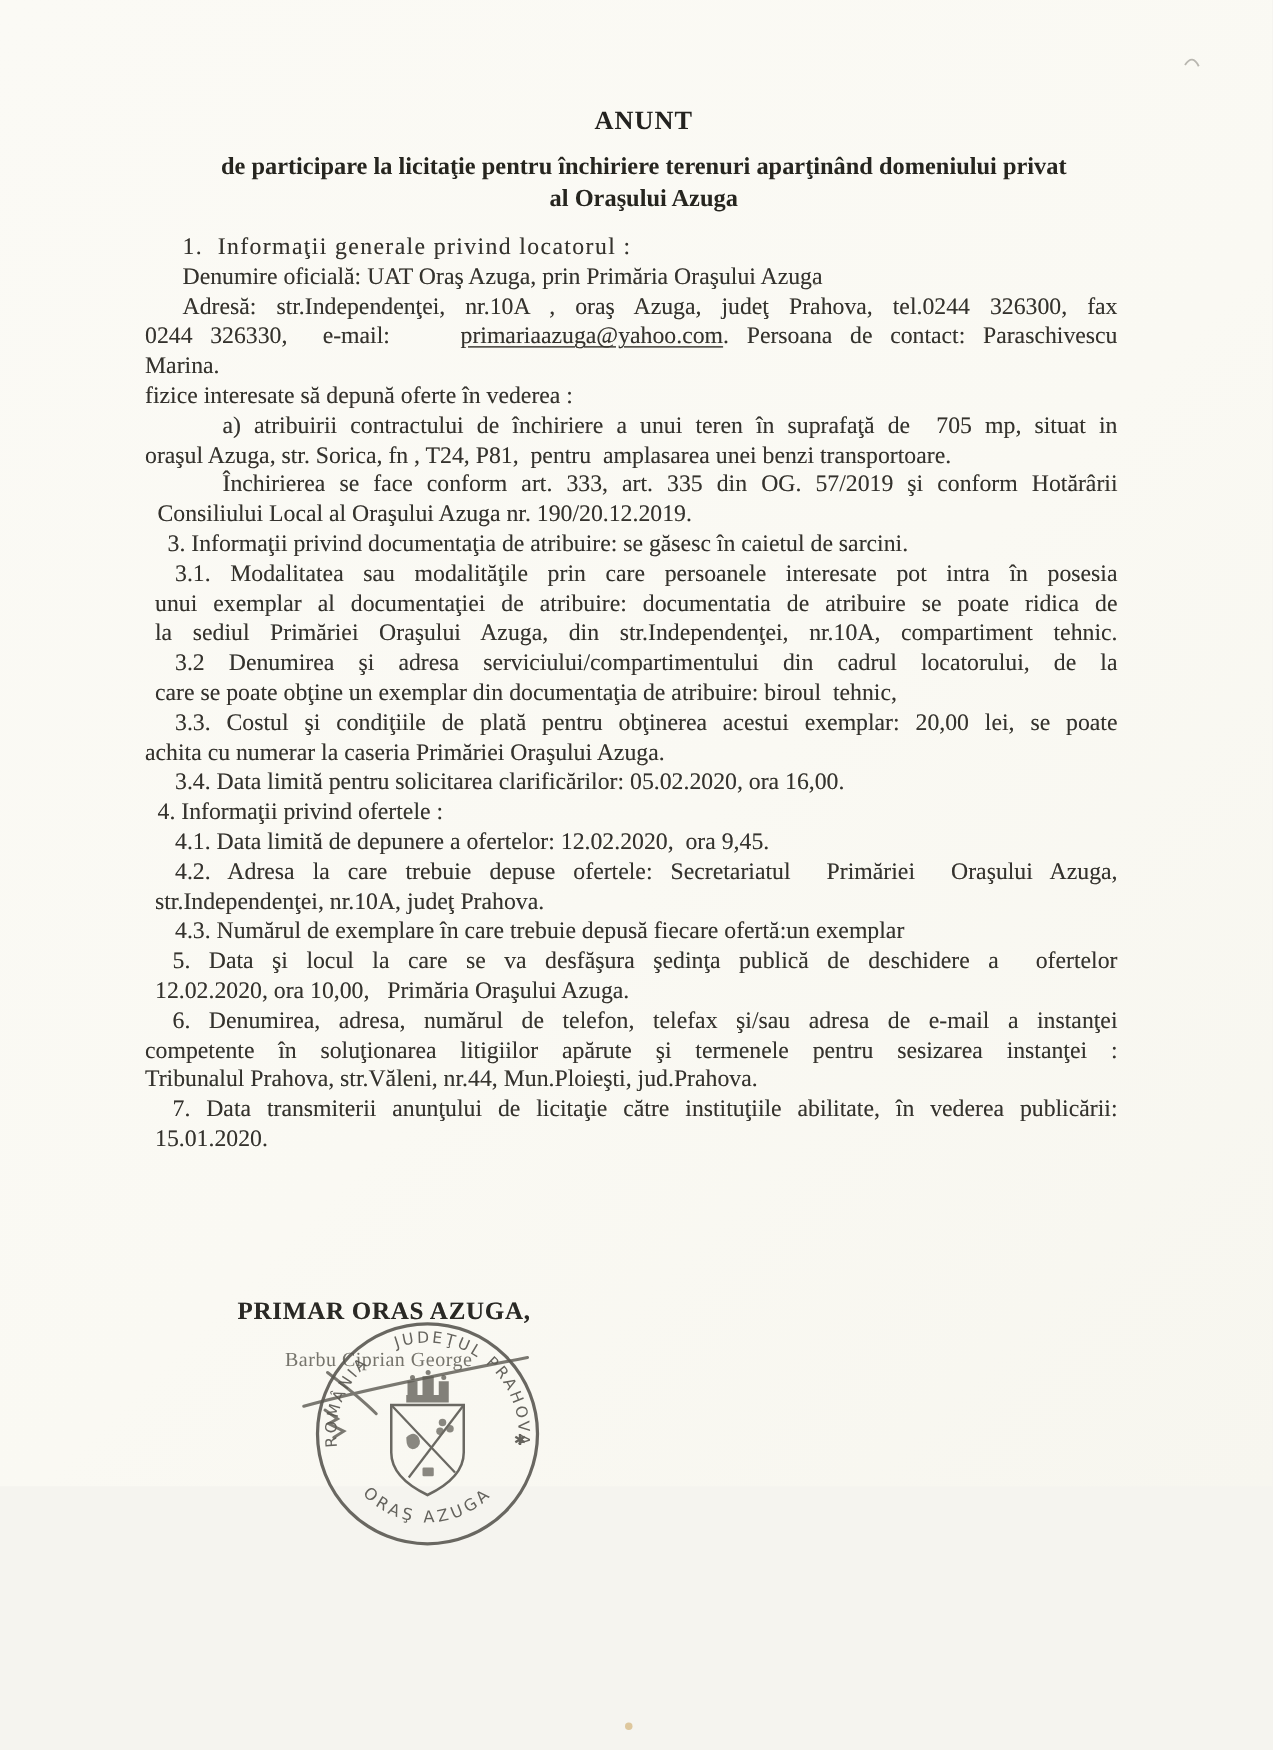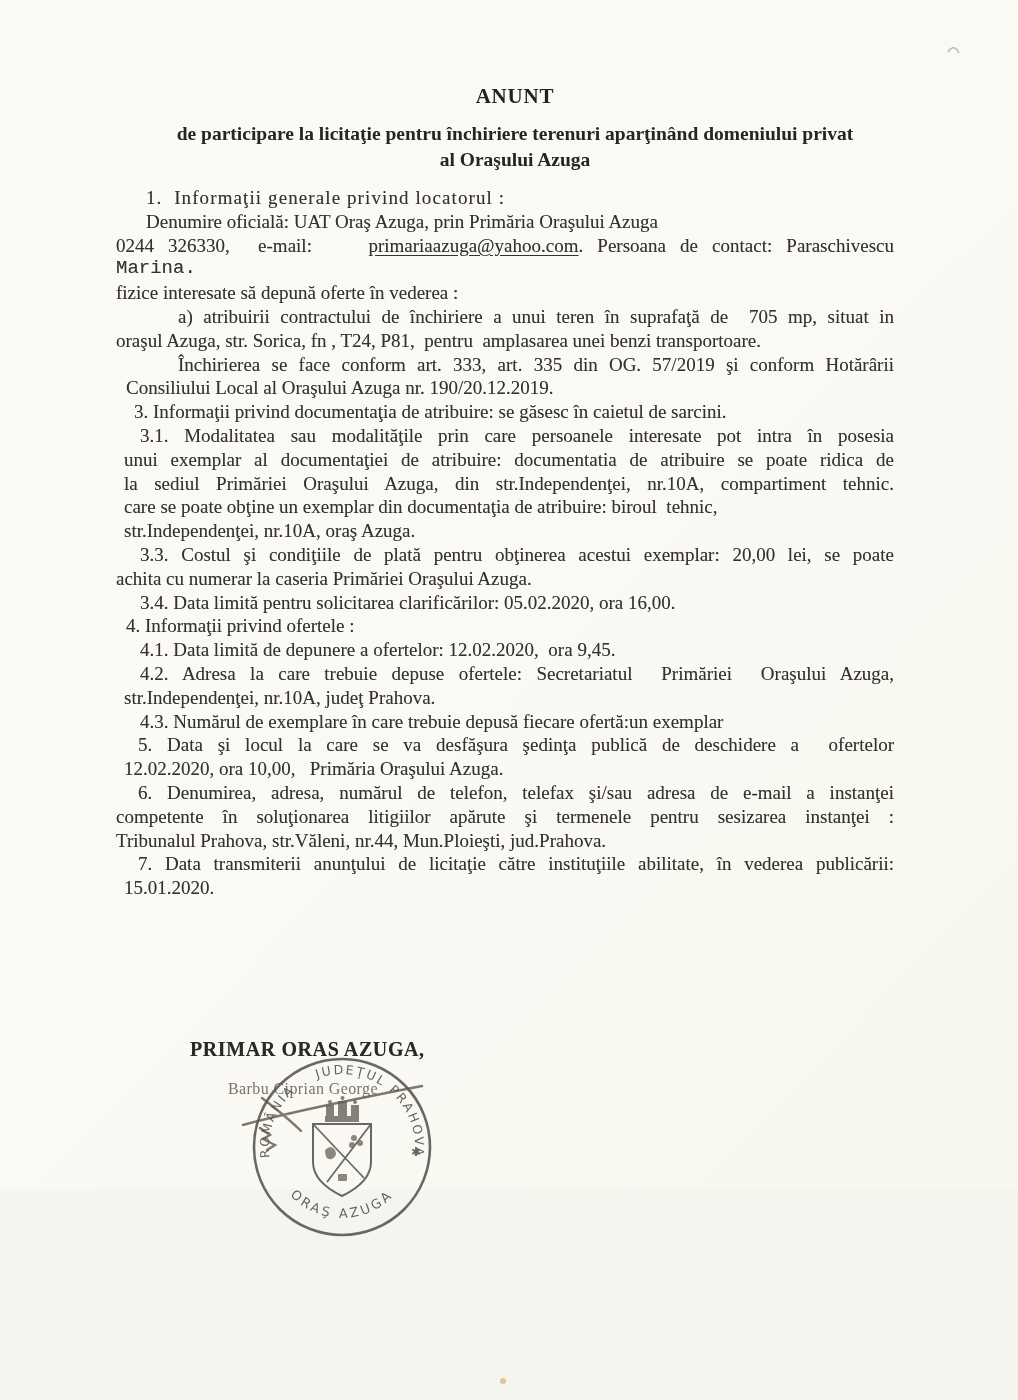--- a/index.html
+++ b/index.html
@@ -52,33 +52,34 @@
     <h1 class="doc-title">ANUNT</h1>
     <div class="doc-subtitle">
       <div>de participare la licitaţie pentru închiriere terenuri aparţinând domeniului privat</div>
       <div>al Oraşului Azuga</div>
     </div>
   </div>
 
   <div class="doc-body">
       <div class="line ls" style="padding-left: 30px;">1.&nbsp; Informaţii generale privind locatorul :</div>
       <div class="line" style="padding-left: 30px;">Denumire oficială: UAT Oraş Azuga, prin Primăria Oraşului Azuga</div>
+      <div class="line jl" style="padding-left: 30px;">Adresă: str.Independenţei, nr.10A , oraş Azuga, judeţ Prahova, tel.0244 326300, fax</div>
       <div class="line jl" style="padding-left: 0px;"><span>0244 326330,&nbsp; e-mail:&nbsp;&nbsp;&nbsp; </span><span class="u">primariaazuga@yahoo.com</span><span>. Persoana de contact: Paraschivescu</span></div>
-      <div class="line" style="padding-left: 0px; font-family: Liberation Mono, monospace;">Marina.</div>
+      <div class="line" style="padding-left: 0px;">Marina.</div>
       <div class="line" style="padding-left: 0px;">fizice interesate să depună oferte în vederea :</div>
       <div class="line jl" style="padding-left: 62px;">a) atribuirii contractului de închiriere a unui teren în suprafaţă de&nbsp; 705 mp, situat in</div>
       <div class="line" style="padding-left: 0px;">oraşul Azuga, str. Sorica, fn , T24, P81,&nbsp; pentru&nbsp; amplasarea unei benzi transportoare.</div>
       <div class="line jl" style="padding-left: 62px;">Închirierea se face conform art. 333, art. 335 din OG. 57/2019 şi conform Hotărârii</div>
       <div class="line" style="padding-left: 10px;">Consiliului Local al Oraşului Azuga nr. 190/20.12.2019.</div>
       <div class="line" style="padding-left: 18px;">3. Informaţii privind documentaţia de atribuire: se găsesc în caietul de sarcini.</div>
       <div class="line jl" style="padding-left: 24px;">3.1. Modalitatea sau modalităţile prin care persoanele interesate pot intra în posesia</div>
       <div class="line jl" style="padding-left: 8px;">unui exemplar al documentaţiei de atribuire: documentatia de atribuire se poate ridica de</div>
       <div class="line jl" style="padding-left: 8px;">la sediul Primăriei Oraşului Azuga, din str.Independenţei, nr.10A, compartiment tehnic.</div>
+      <div class="line jl" style="padding-left: 24px;">3.2 Denumirea şi adresa serviciului/compartimentului din cadrul locatorului, de la</div>
       <div class="line" style="padding-left: 8px;">care se poate obţine un exemplar din documentaţia de atribuire: biroul&nbsp; tehnic,</div>
-      <div class="line" style="padding-left: 8px;">str.Independenţei, nr.10A, oraş Azuga.</div>
       <div class="line jl" style="padding-left: 24px;">3.3. Costul şi condiţiile de plată pentru obţinerea acestui exemplar: 20,00 lei, se poate</div>
       <div class="line" style="padding-left: 0px;">achita cu numerar la caseria Primăriei Oraşului Azuga.</div>
       <div class="line" style="padding-left: 24px;">3.4. Data limită pentru solicitarea clarificărilor: 05.02.2020, ora 16,00.</div>
       <div class="line" style="padding-left: 10px;">4. Informaţii privind ofertele :</div>
       <div class="line" style="padding-left: 24px;">4.1. Data limită de depunere a ofertelor: 12.02.2020,&nbsp; ora 9,45.</div>
       <div class="line jl" style="padding-left: 24px;">4.2. Adresa la care trebuie depuse ofertele: Secretariatul&nbsp; Primăriei&nbsp; Oraşului Azuga,</div>
       <div class="line" style="padding-left: 8px;">str.Independenţei, nr.10A, judeţ Prahova.</div>
       <div class="line" style="padding-left: 24px;">4.3. Numărul de exemplare în care trebuie depusă fiecare ofertă:un exemplar</div>
       <div class="line jl" style="padding-left: 22px;">5. Data şi locul la care se va desfăşura şedinţa publică de deschidere a&nbsp; ofertelor</div>
       <div class="line" style="padding-left: 8px;">12.02.2020, ora 10,00,&nbsp;&nbsp; Primăria Oraşului Azuga.</div>

